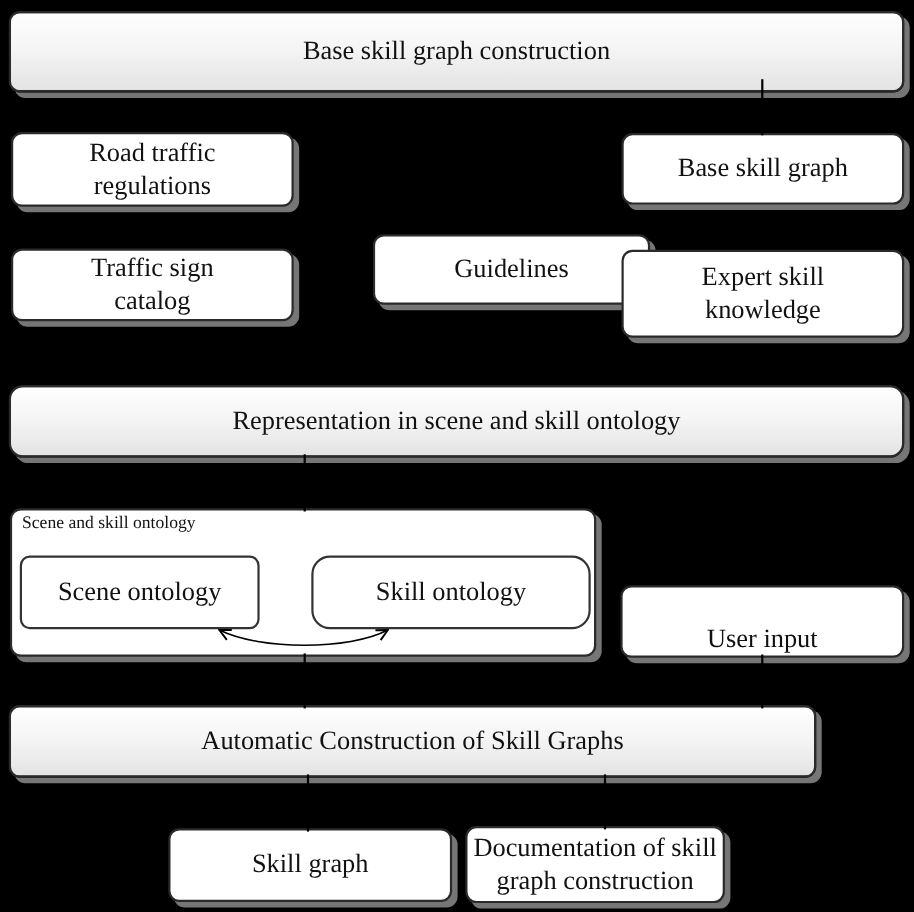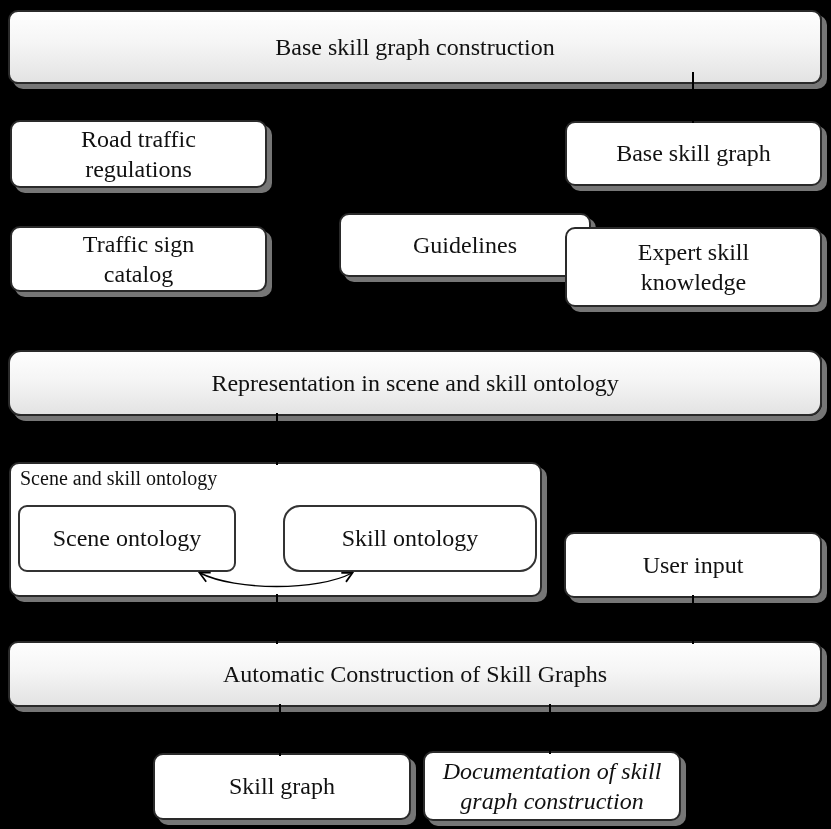--- a/index.html
+++ b/index.html
@@ -45,21 +45,21 @@
   .lbl {
     display: block;
     width: 100%;
     text-align: center;
     white-space: pre-line;
   }
   .group-label {
     position: absolute;
     left: 9px;
     top: 3px;
-    font-size: 20px;
+    font-size: 16px;
     white-space: pre-line;
   }
   .vline {
     position: absolute;
     width: 2px;
     background: #000000;
     z-index: 5;
   }
   #arrow-overlay {
     position: absolute;
@@ -104,32 +104,32 @@
   <div class="group" style="left:9px; top:462px; width:533px; height:135px;">
     <span class="group-label">Scene and skill ontology</span>
     <div class="node inner" style="left:7px; top:41px; width:218px; height:67px;">
       <span class="lbl">Scene ontology</span>
     </div>
     <div class="node inner" style="left:272px; top:41px; width:254px; height:67px;border-radius:17px;">
       <span class="lbl">Skill ontology</span>
     </div>
   </div>
 
-  <div class="node" style="left:564px; top:532px; width:258px; height:66px;">
+  <div class="node" style="left:564px; top:532px; width:258px; height:66px;align-items:flex-end;">
     <span class="lbl">User input</span>
   </div>
 
-  <div class="node process" style="left:8px; top:641px; width:814px; height:66px;">
+  <div class="node process" style="left:8px; top:641px; width:734px; height:66px;">
     <span class="lbl">Automatic Construction of Skill Graphs</span>
   </div>
 
   <div class="node" style="left:153px; top:753px; width:258px; height:67px;">
     <span class="lbl">Skill graph</span>
   </div>
-  <div class="node" style="left:423px; top:751px; width:258px; height:70px;font-style:italic;">
+  <div class="node" style="left:423px; top:751px; width:236px; height:70px;">
     <span class="lbl">Documentation of skill
 graph construction</span>
   </div>
 
   <div class="vline" style="left:692px; top:72px;  height:51px;"></div>
   <div class="vline" style="left:276px; top:413px; height:52px;"></div>
   <div class="vline" style="left:276px; top:594px; height:50px;"></div>
   <div class="vline" style="left:692px; top:595px; height:49px;"></div>
   <div class="vline" style="left:279px; top:704px; height:52px;"></div>
   <div class="vline" style="left:549px; top:704px; height:50px;"></div>

